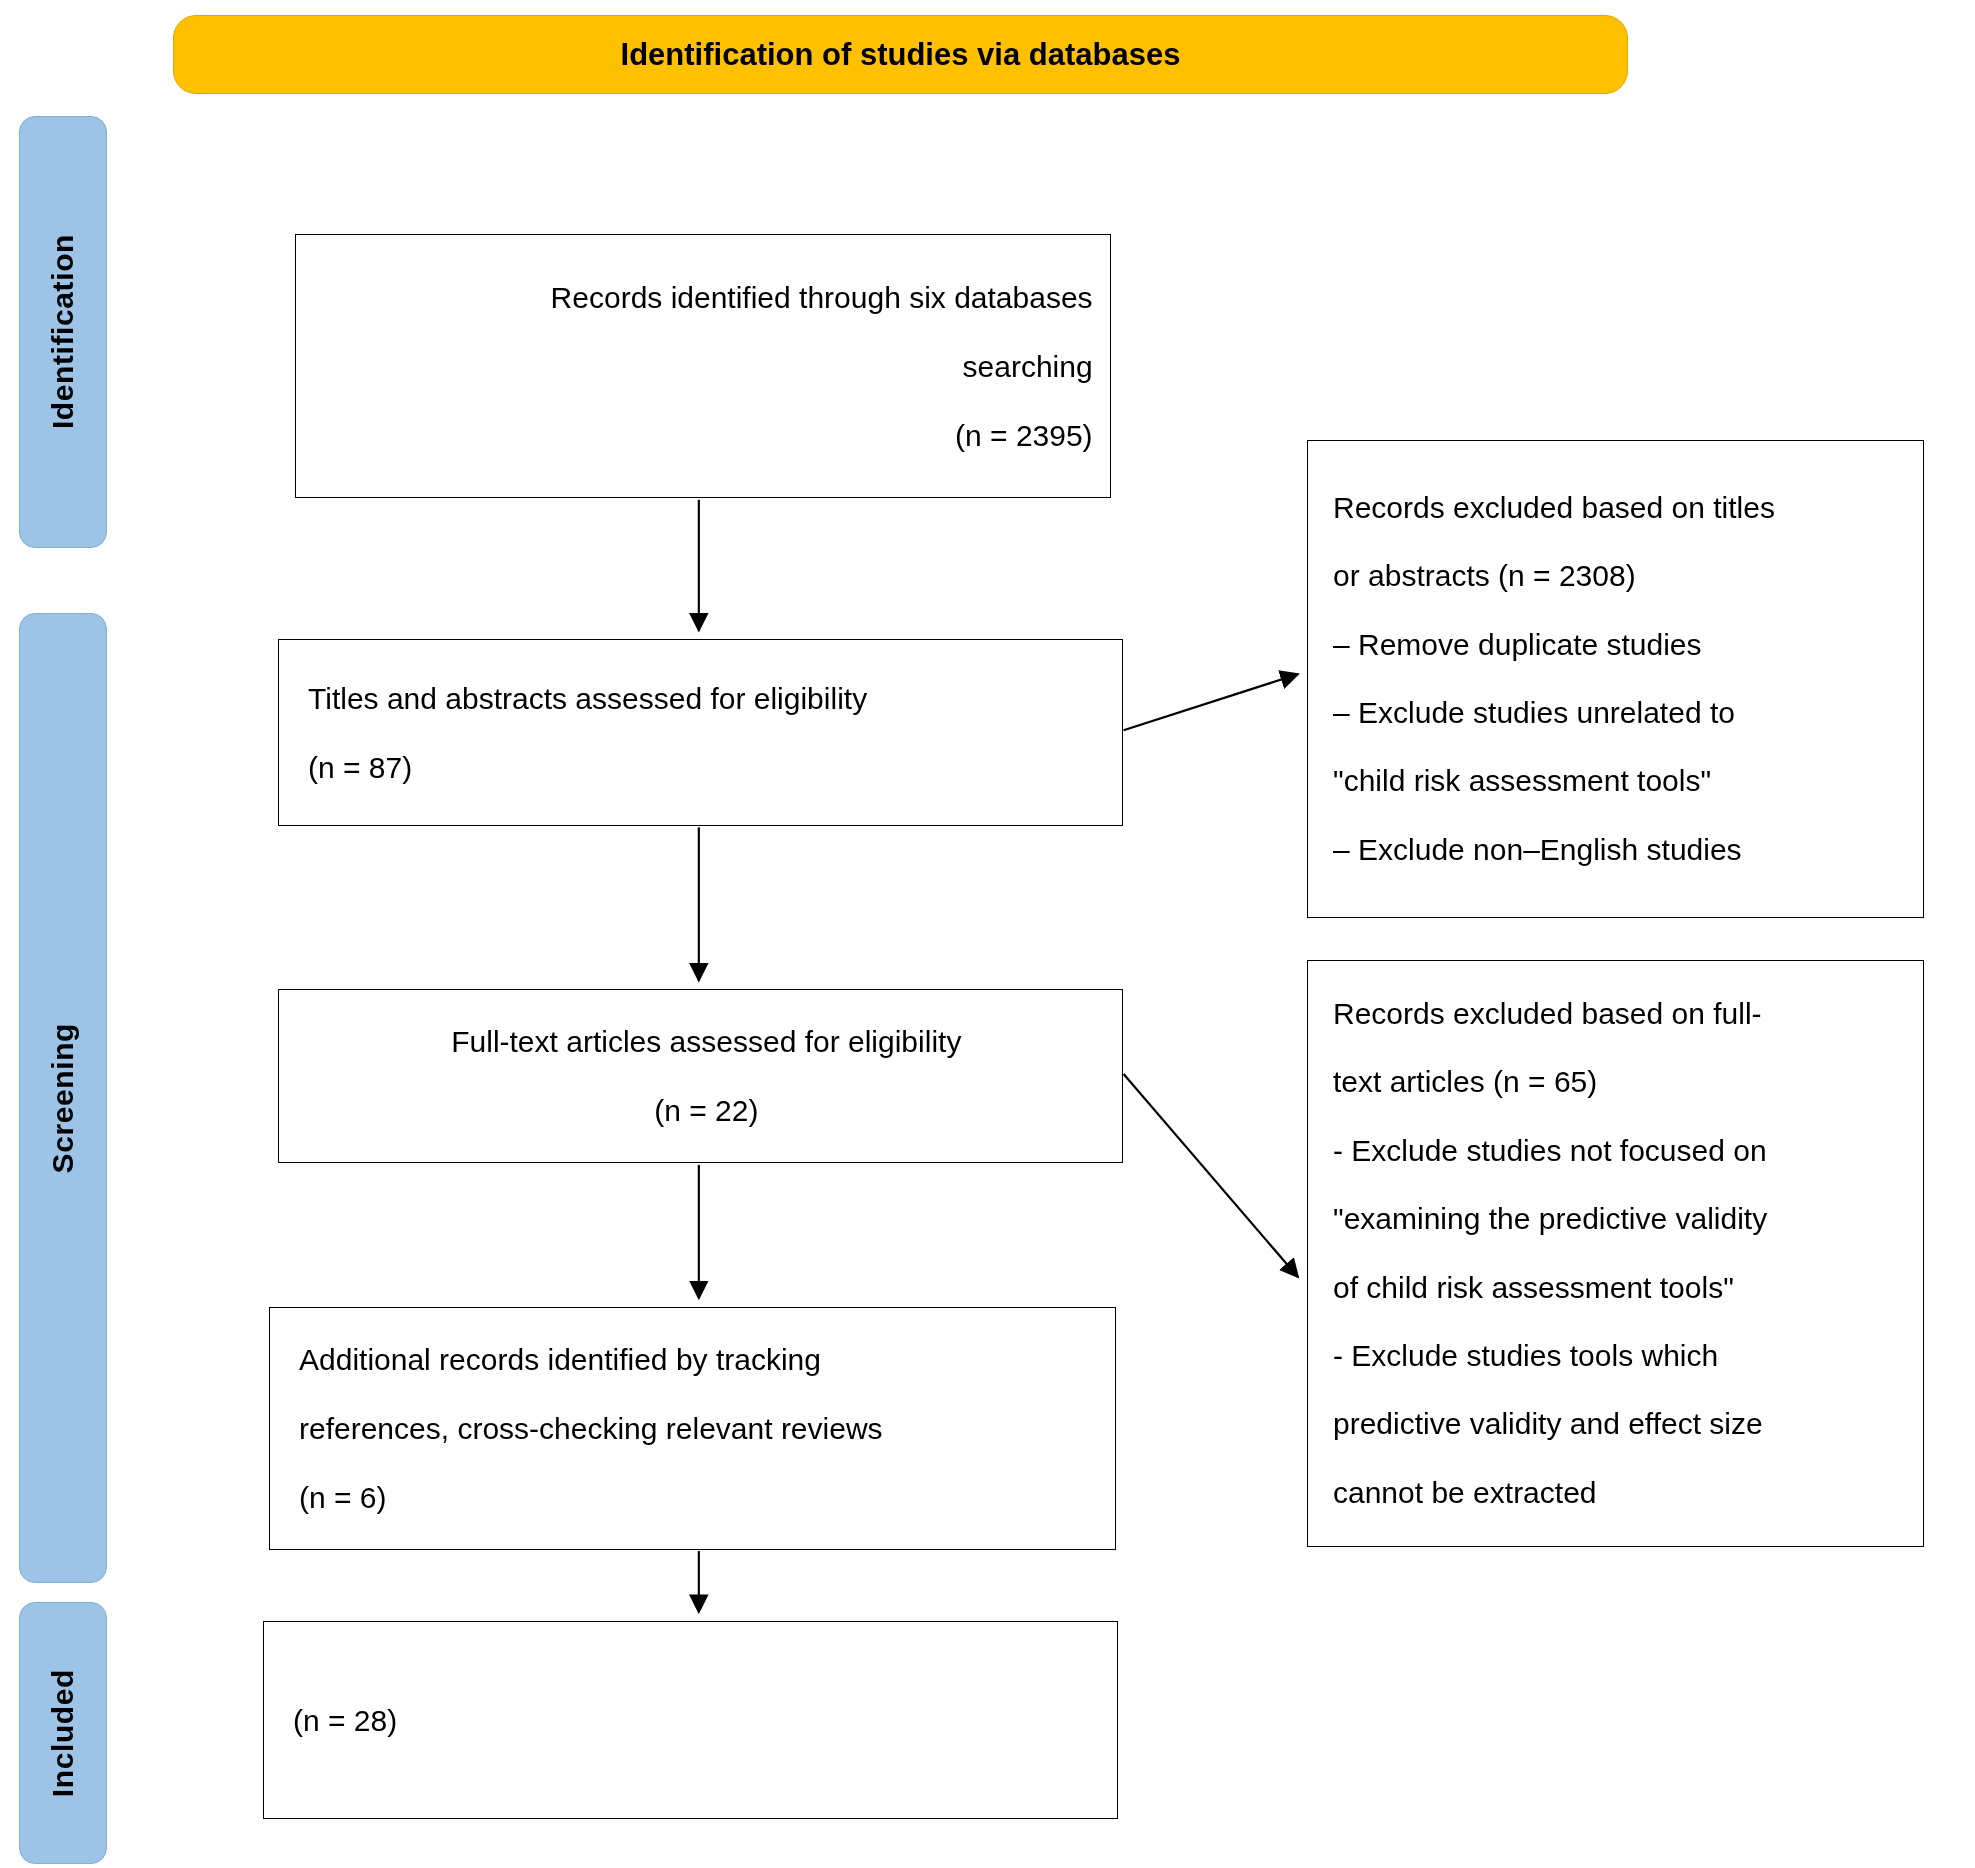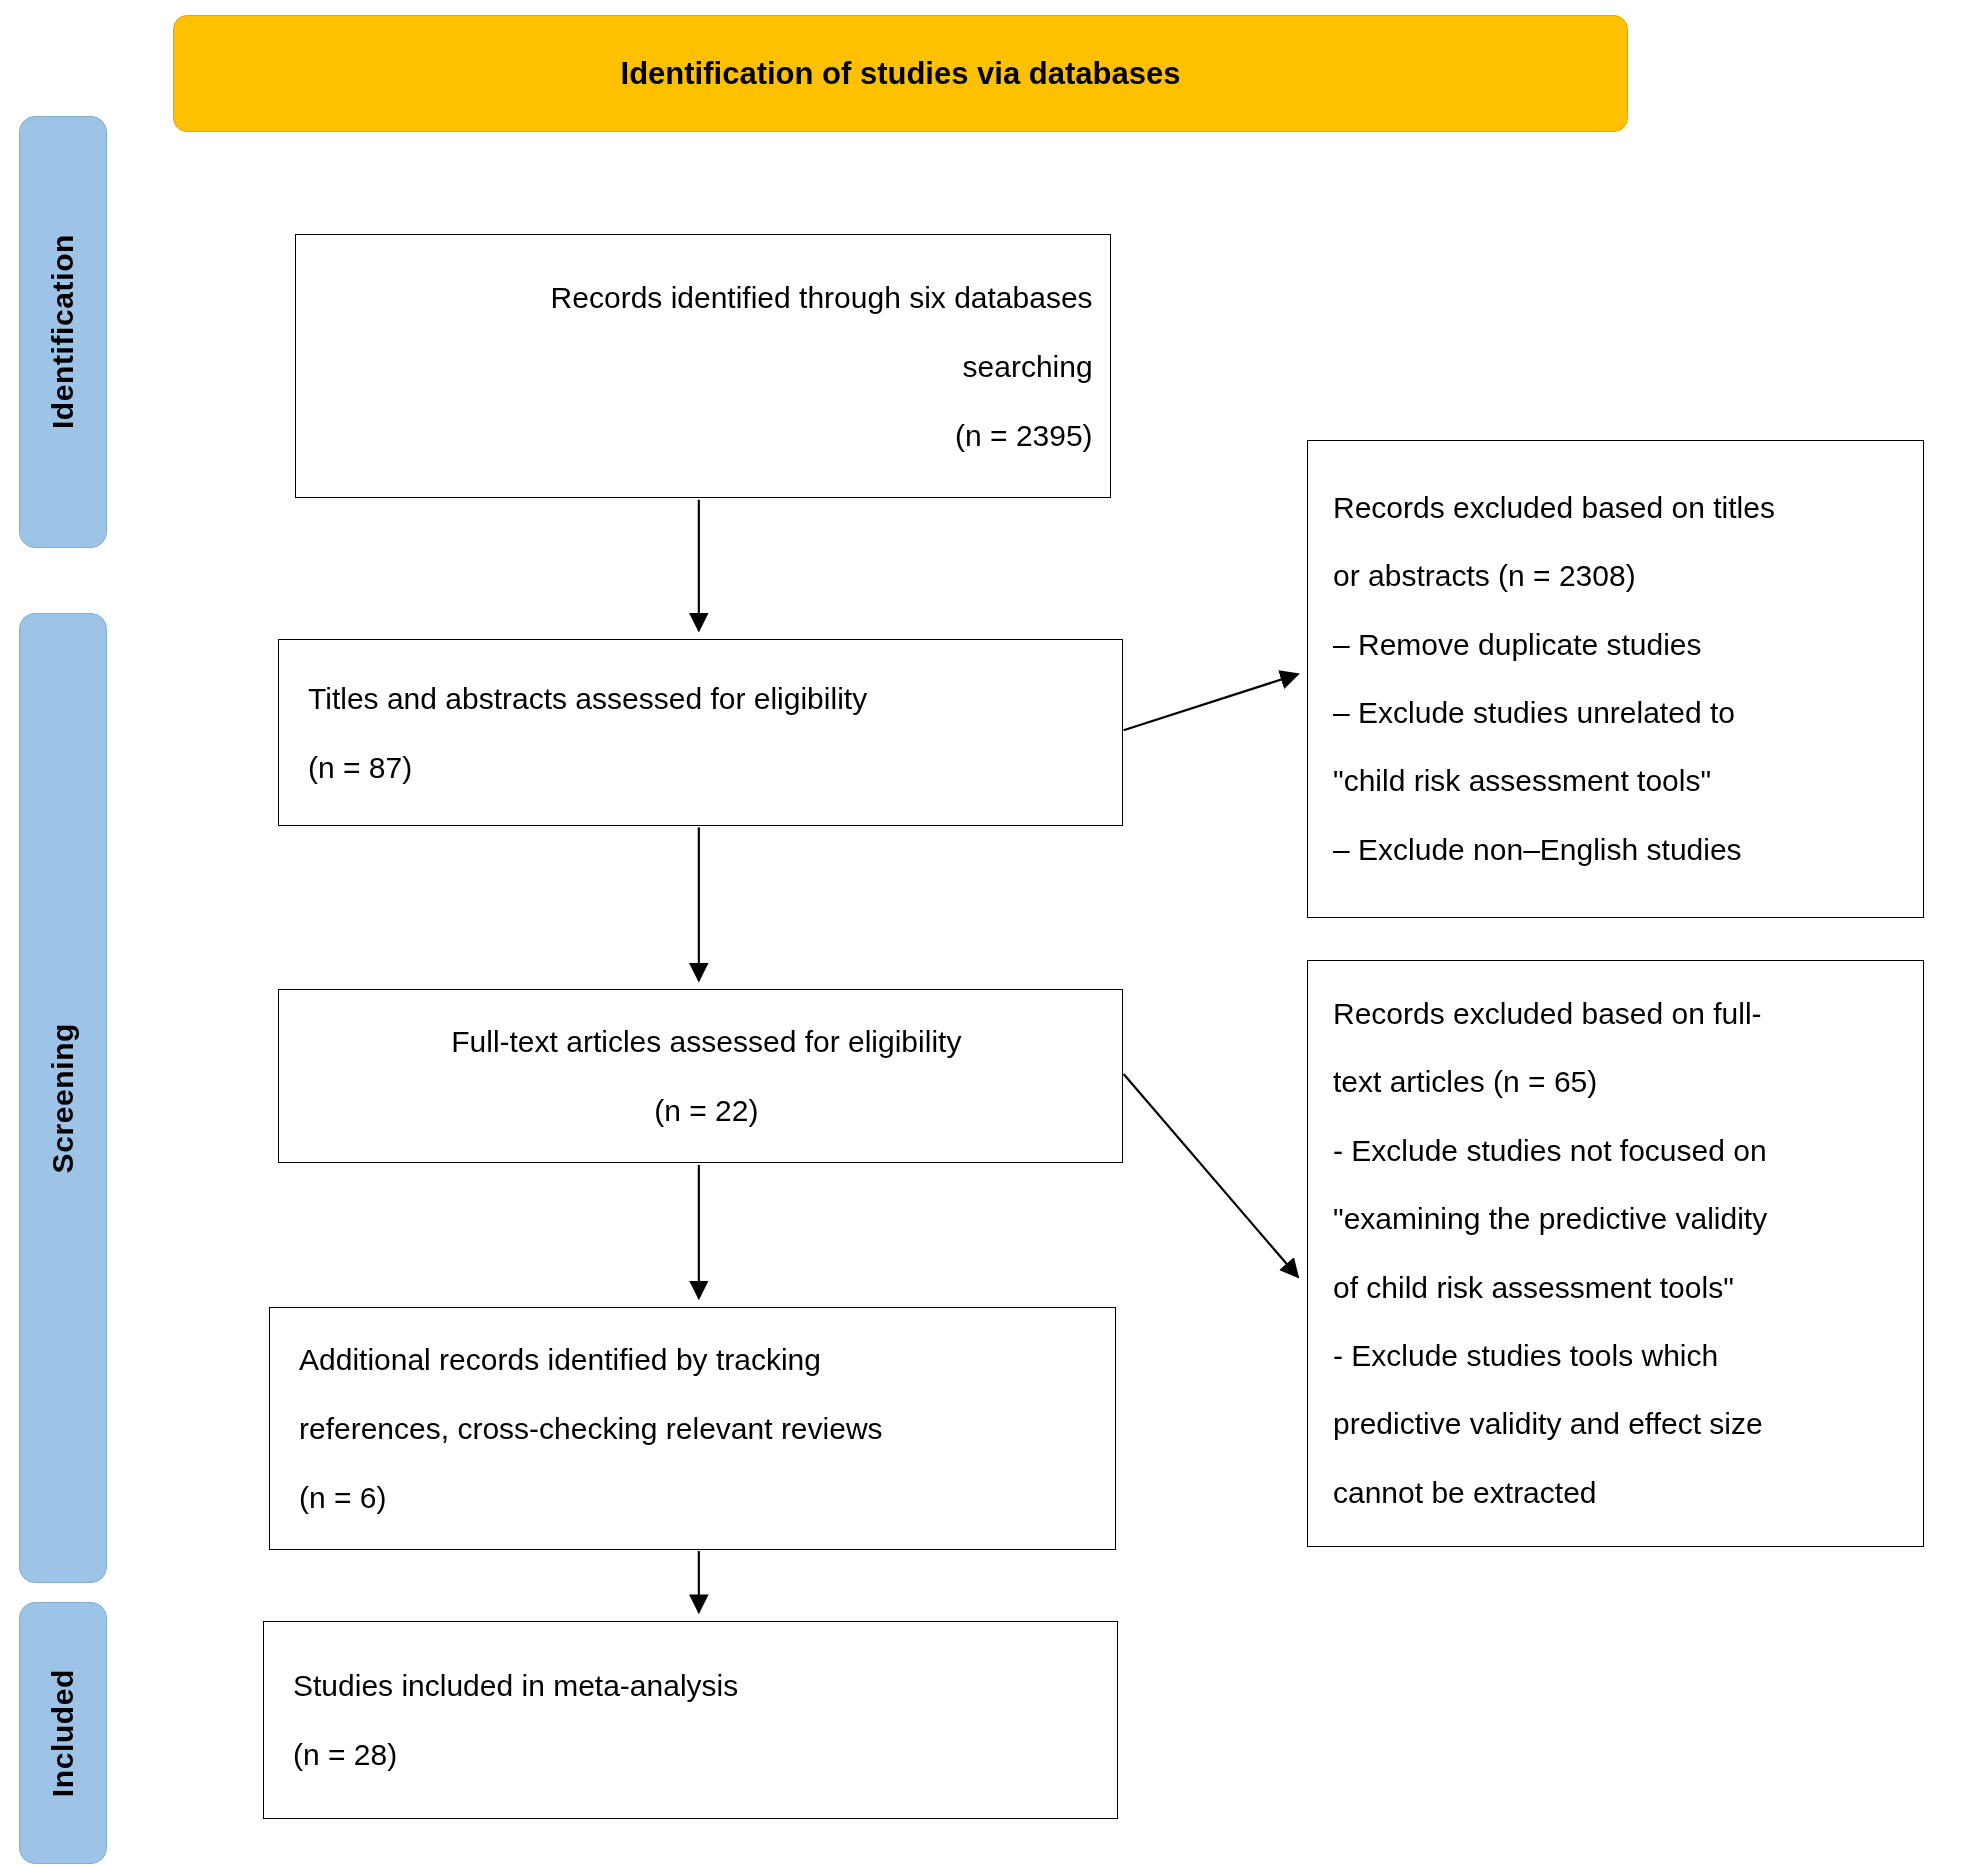--- a/index.html
+++ b/index.html
@@ -14,24 +14,24 @@
     width: 1975px;
     height: 1869px;
     background: #ffffff;
     overflow: hidden;
   }
 
   
   .banner {
     position: absolute;
     left: 173px; top: 15px;
-    width: 1455px; height: 117px;
+    width: 1455px; height: 79px;
     background: #FFC000;
     border: 1.9px solid #E3A600;
-    border-radius: 14px;
+    border-radius: 23px;
     display: flex;
     align-items: center;
     justify-content: center;
     box-sizing: border-box;
   }
   .banner span {
     font-size: 31px;
     font-weight: bold;
   }
 
@@ -152,21 +152,20 @@
     <div class="line">(n = 22)</div>
   </div>
 
   <div class="node node-additional">
     <div class="line">Additional records identified by tracking</div>
     <div class="line">references, cross-checking relevant reviews</div>
     <div class="line">(n = 6)</div>
   </div>
 
   <div class="node node-included">
-    <div class="line">Studies included in meta-analysis</div>
     <div class="line">(n = 28)</div>
   </div>
 
   <div class="node node-excluded-titles">
     <div class="line">Records excluded based on titles</div>
     <div class="line">or abstracts (n = 2308)</div>
     <div class="line">– Remove duplicate studies</div>
     <div class="line">– Exclude studies unrelated to</div>
     <div class="line">"child risk assessment tools"</div>
     <div class="line">– Exclude non–English studies</div>

